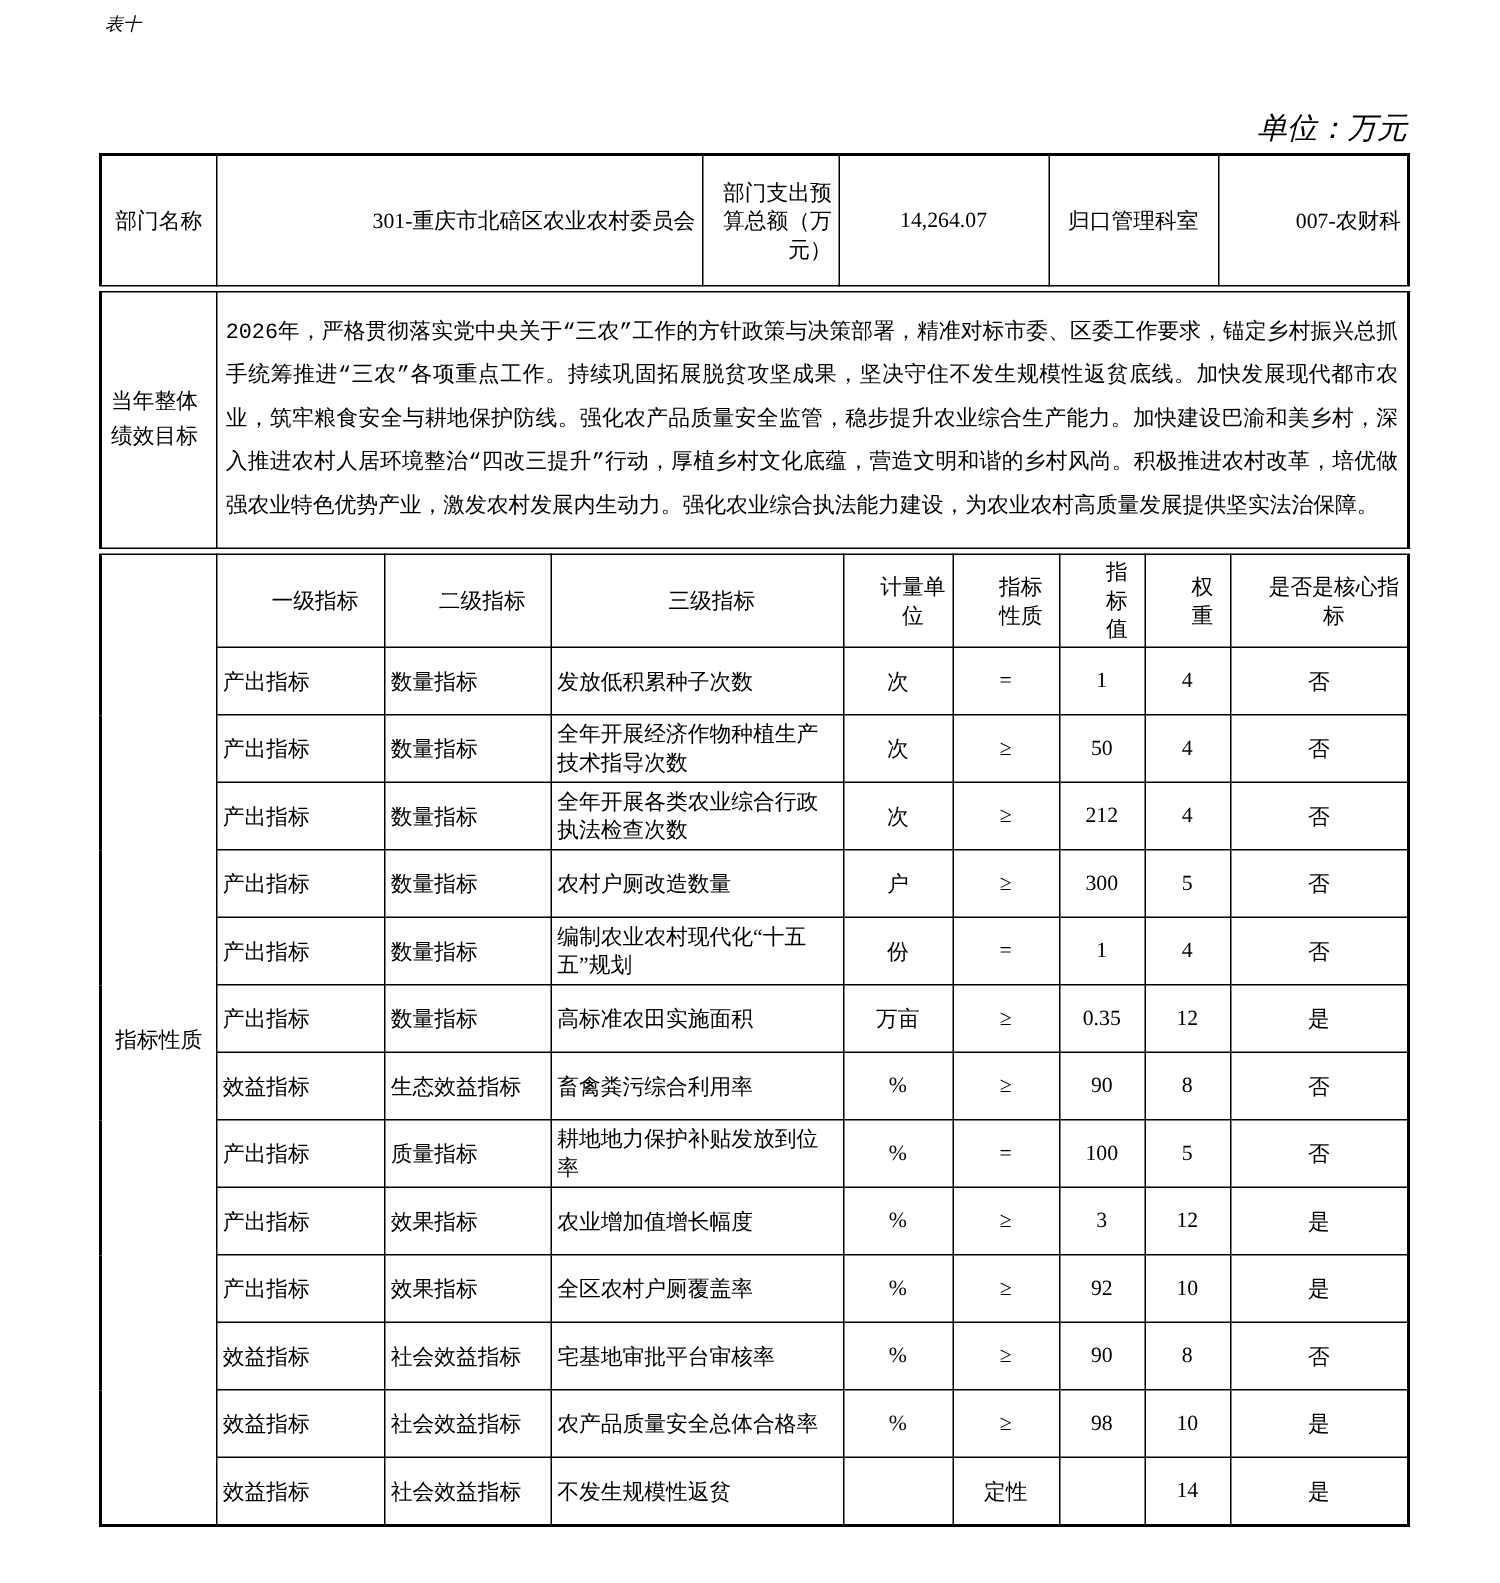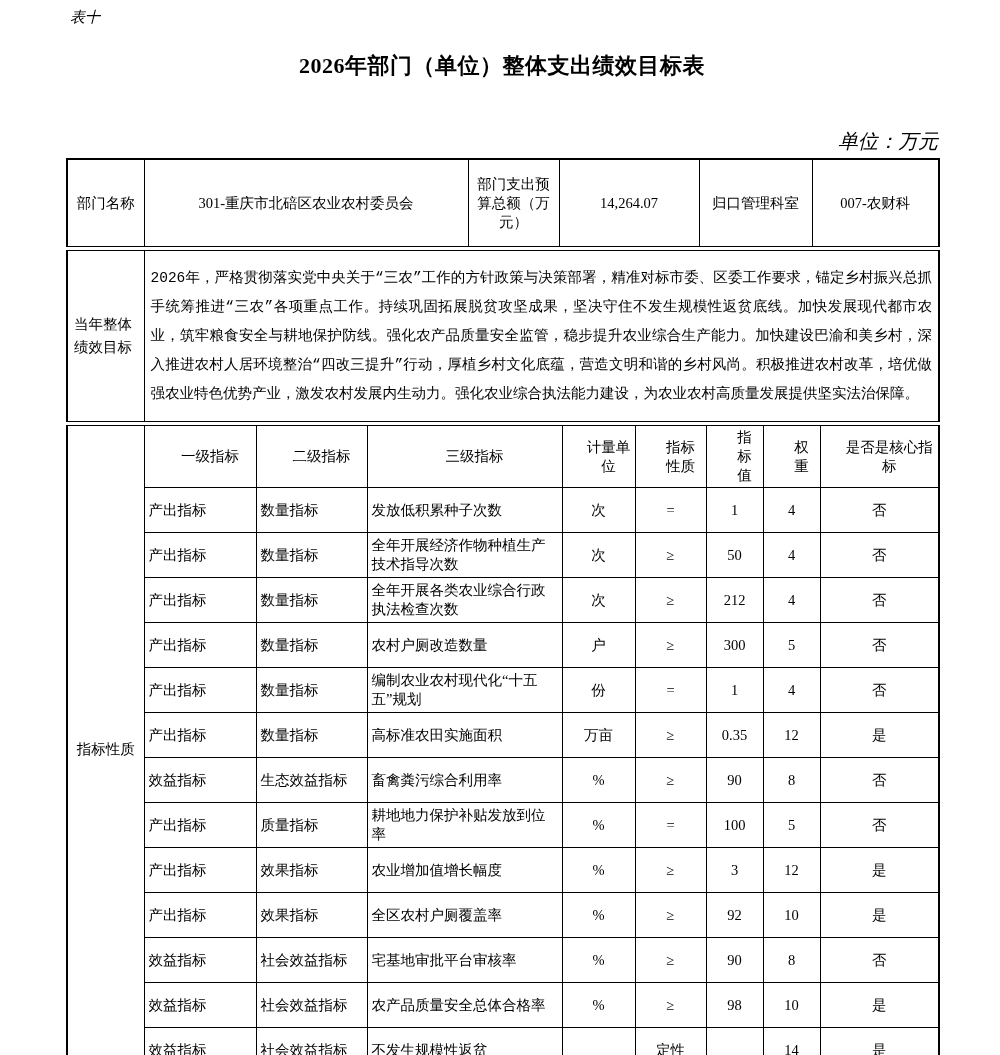--- a/index.html
+++ b/index.html
@@ -11,21 +11,21 @@
   }
   .page {
     position: relative;
     width: 1000px;
     height: 1055px;
     box-sizing: border-box;
     padding: 8px 62px 0 66px;
     overflow: hidden;
   }
   .corner-label {
-    font-size: 15px;
+    font-size: 12px;
     font-style: italic;
     margin-left: 4px;
   }
   .doc-title {
     margin-top: 24px;
     text-align: center;
     font-size: 22px;
     font-weight: bold;
     letter-spacing: 0.5px;
   }
@@ -50,21 +50,21 @@
     word-break: break-all;
     overflow: hidden;
   }
   
   .t-info  { border-top: 2px solid #000; border-left: 2px solid #000; border-right: 2px solid #000; }
   .t-goal  { border-left: 2px solid #000; border-right: 2px solid #000; margin-top: 3px; }
   .t-ind   { border-left: 2px solid #000; border-right: 2px solid #000; border-bottom: 2px solid #000; margin-top: 3px; }
 
   .t-info td { height: 82px; }
   .cell-center { text-align: center; }
-  .cell-left   { text-align: center; }
+  .cell-left   { text-align: right; }
 
   .t-goal td.goal-label-cell {
     height: 170px;
     text-align: left;
     padding: 0 6px;
     line-height: 1.6;
   }
   .t-goal td.goal-text-cell {
     text-align: justify;
     padding: 4px 6px;
@@ -79,21 +79,20 @@
   .c-level3 { padding: 2px 2px 2px 4px; }
   .c-unit, .c-nature, .c-value, .c-weight, .c-core { text-align: center; }
 </style>
 </head>
 <body>
 
 <div class="page">
 
   <div class="corner-label">表十</div>
 
-  <div class="doc-title">2026年部门（单位）整体支出绩效目标表</div>
 
   <div class="unit-note">单位：万元</div>
 
   <table class="t-info">
     <colgroup>
       <col style="width:77px">
         <col style="width:324px">
         <col style="width:91px">
       <col style="width:140px">
         <col style="width:113px">

